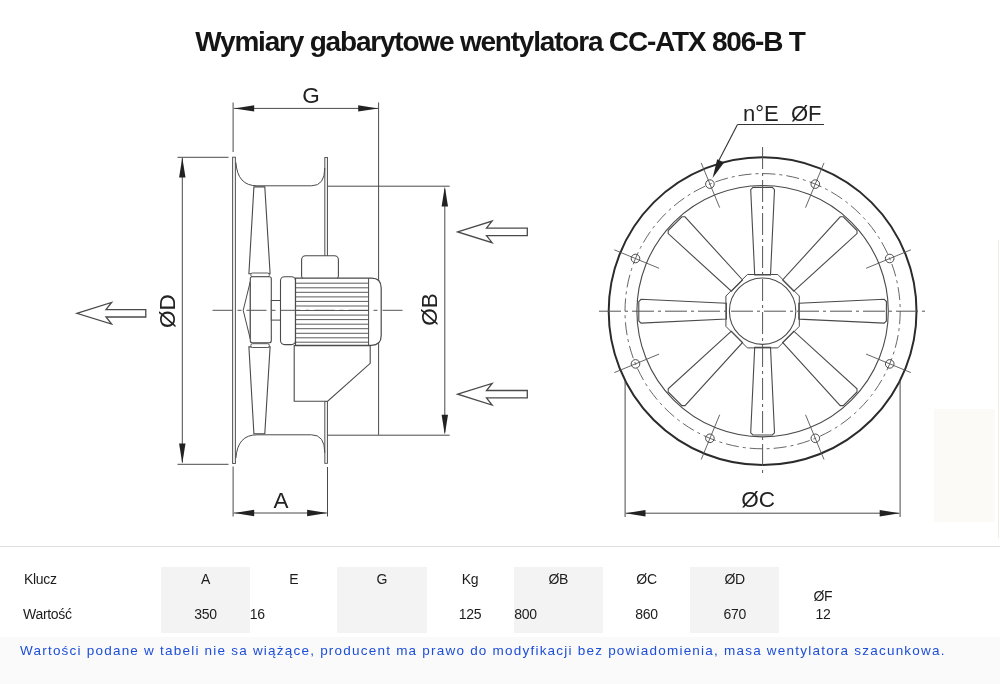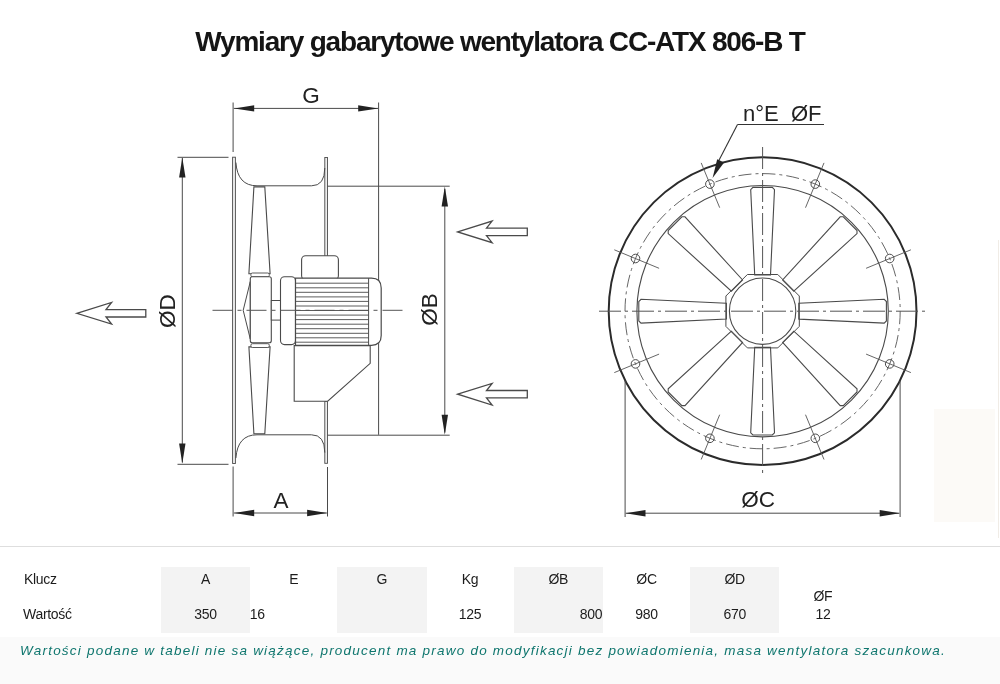--- a/index.html
+++ b/index.html
@@ -123,18 +123,18 @@
 <div class="lbl" style="left:337.9px;top:571px;width:88px;text-align:center;">G</div>
 <div class="lbl" style="left:426.1px;top:571px;width:88px;text-align:center;">Kg</div>
 <div class="lbl" style="left:514.3px;top:571px;width:88px;text-align:center;">ØB</div>
 <div class="lbl" style="left:602.5px;top:571px;width:88px;text-align:center;">ØC</div>
 <div class="lbl" style="left:690.7px;top:571px;width:88px;text-align:center;">ØD</div>
 <div class="lbl" style="left:778.9px;top:588px;width:88px;text-align:center;">ØF</div>
 <div class="lbl" style="left:161.5px;top:606px;width:88px;text-align:center;">350</div>
 <div class="lbl" style="left:249.7px;top:606px;width:88px;text-align:left;">16</div>
 <div class="lbl" style="left:337.9px;top:606px;width:88px;text-align:center;margin-top:30px;">580</div>
 <div class="lbl" style="left:426.1px;top:606px;width:88px;text-align:center;">125</div>
-<div class="lbl" style="left:514.3px;top:606px;width:88px;text-align:right;">800</div>
-<div class="lbl" style="left:602.5px;top:606px;width:88px;text-align:center;">980</div>
+<div class="lbl" style="left:514.3px;top:606px;width:88px;text-align:left;">800</div>
+<div class="lbl" style="left:602.5px;top:606px;width:88px;text-align:center;">860</div>
 <div class="lbl" style="left:690.7px;top:606px;width:88px;text-align:center;">670</div>
 <div class="lbl" style="left:778.9px;top:606px;width:88px;text-align:center;">12</div>
 <div style="position:absolute;left:0;top:637px;width:1000px;height:47px;background:#fafafa;"></div>
-<div style="position:absolute;left:20px;top:643px;width:980px;font-size:13.5px;font-style:italic;color:#0f766e;letter-spacing:1.22px;">Wartości podane w tabeli nie sa wiążące, producent ma prawo do modyfikacji bez powiadomienia, masa wentylatora szacunkowa.</div>
+<div style="position:absolute;left:20px;top:643px;width:980px;font-size:13.5px;color:#1d4ed8;letter-spacing:1.22px;">Wartości podane w tabeli nie sa wiążące, producent ma prawo do modyfikacji bez powiadomienia, masa wentylatora szacunkowa.</div>
 
 </body></html>

